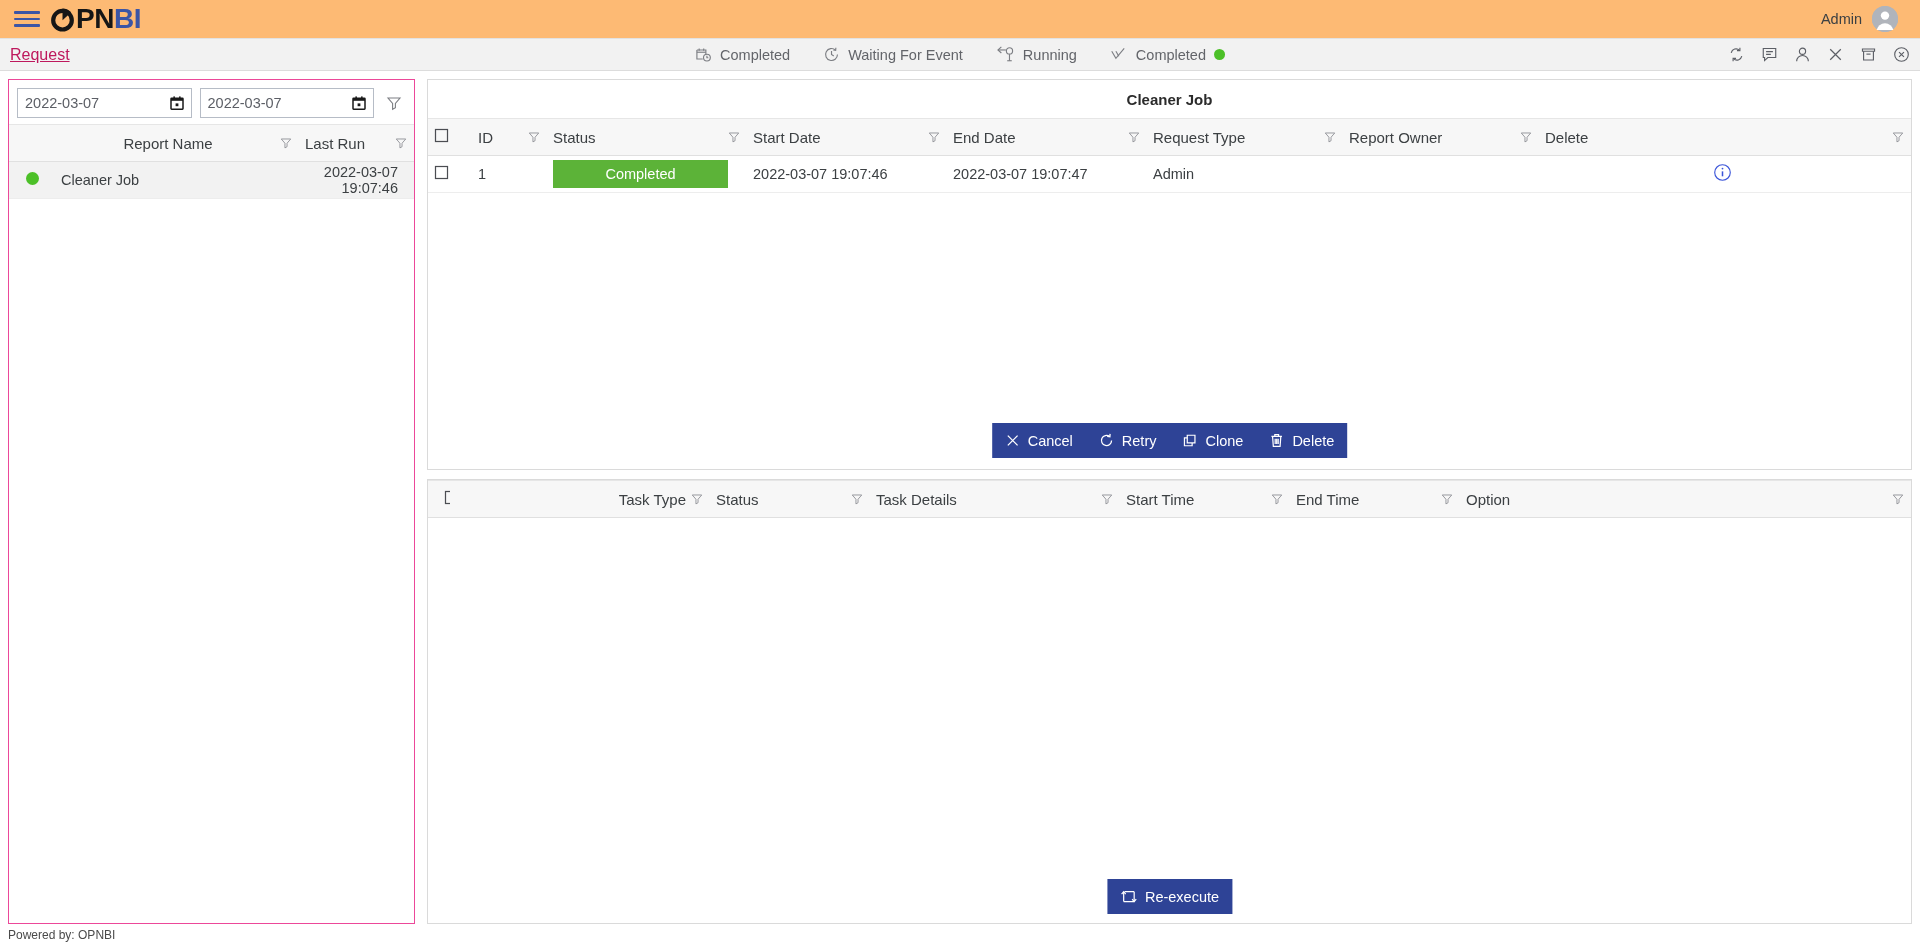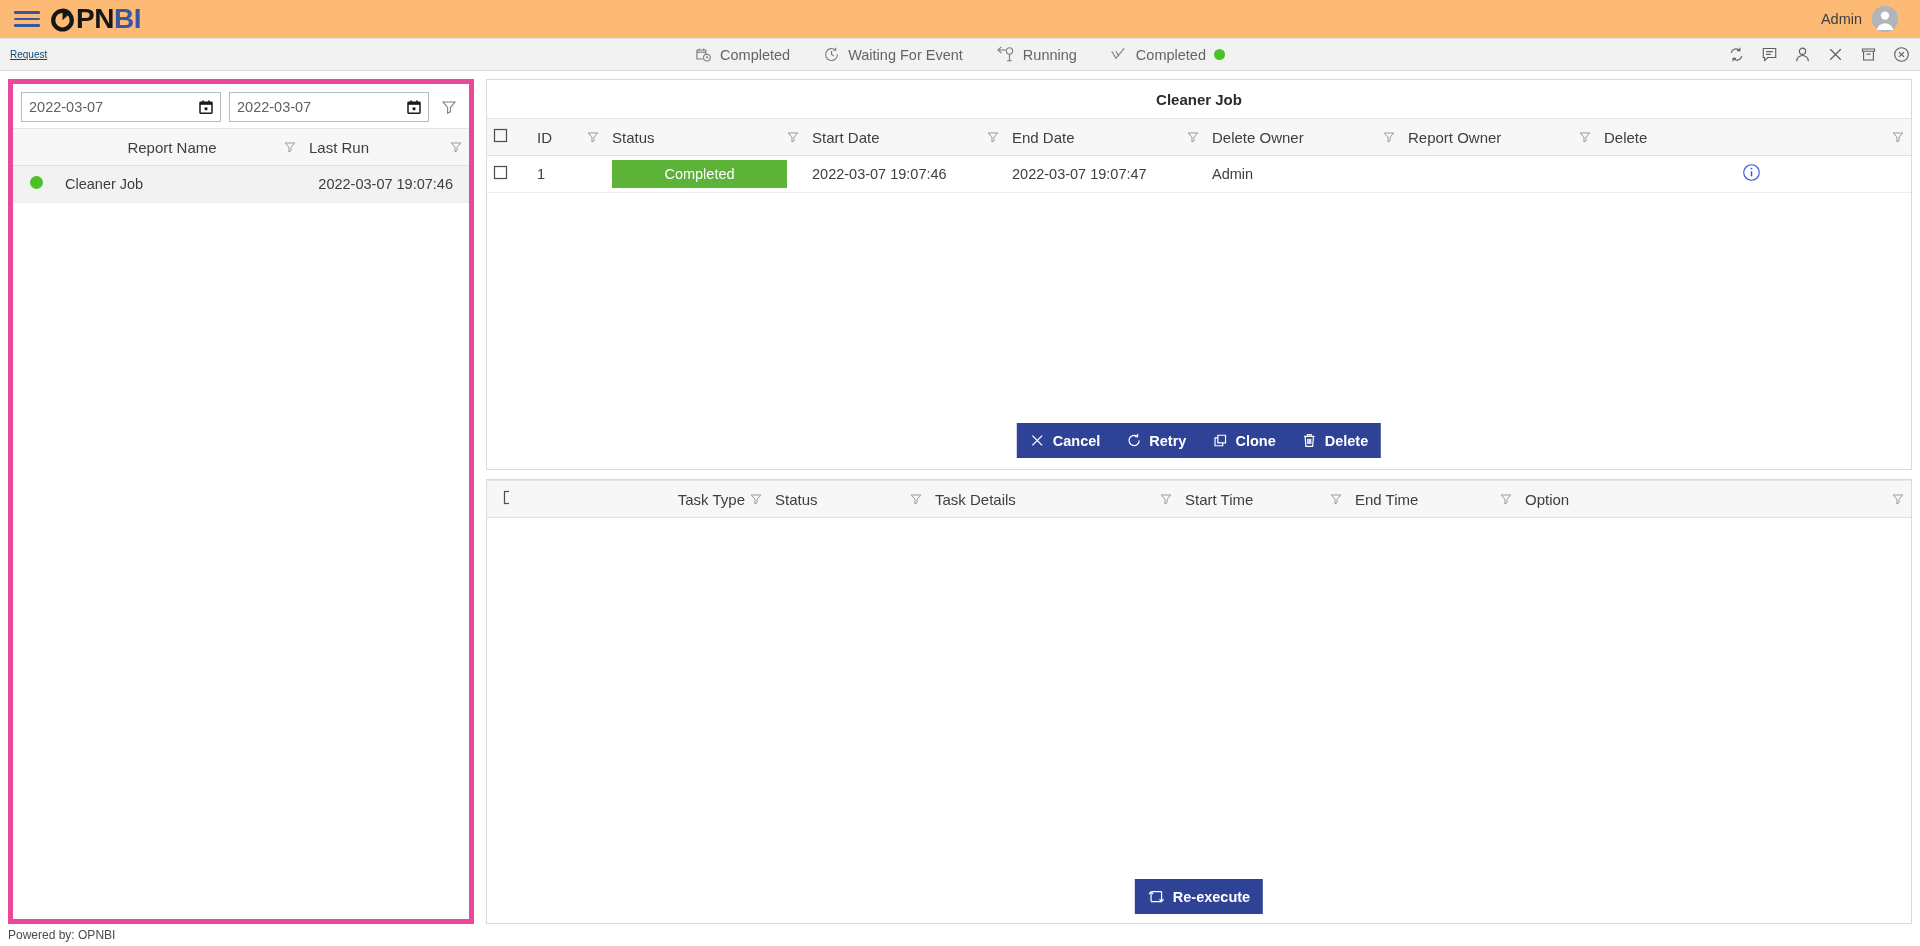--- a/index.html
+++ b/index.html
@@ -62,21 +62,21 @@
   .subbar {
     height: 33px;
     background: #f2f2f2;
     border-top: 1px solid #e2e2e2;
     border-bottom: 1px solid #dcdcdc;
     display: flex;
     align-items: center;
     position: relative;
     padding: 0 10px;
   }
-  .subbar-title { font-size: 10px; color: #0c4a6e; text-decoration: underline; }
+  .subbar-title { font-size: 16px; color: #be185d; text-decoration: underline; }
   .statuses {
     position: absolute;
     left: 50%;
     transform: translateX(-50%);
     display: flex;
     align-items: center;
     gap: 33px;
   }
   .status-item {
     display: flex; align-items: center; gap: 8px;
@@ -100,22 +100,22 @@
   
   .workspace {
     display: flex;
     padding: 8px 8px 0 8px;
     height: calc(946px - 38px - 33px - 22px);
     gap: 12px;
   }
 
   
   .left-panel {
-    width: 466px;
-    border: 5px solid #ec4899;
+    width: 407px;
+    border: 1px solid #ec4899;
     background: #fff;
     display: flex;
     flex-direction: column;
   }
   .date-row {
     display: flex;
     align-items: center;
     padding: 8px 8px 6px 8px;
     gap: 8px;
   }
@@ -210,21 +210,21 @@
   
   .action-bar {
     position: absolute;
     background: #2e4396;
     display: flex;
     align-items: center;
     color: #fff;
     height: 35px;
   }
   .action-bar.center-bottom {
-    left: 50%; transform: translateX(-50%); font-weight: bold;
+    left: 50%; transform: translateX(-50%);
   }
   .act {
     display: flex; align-items: center; gap: 8px;
     padding: 0 13px;
     font-size: 14.5px;
     cursor: pointer;
     height: 100%;
   }
   .act svg { display: block; }
 
@@ -502,21 +502,21 @@
             <th>
               <div class="th-inner">
                   <span class="lbl">End Date</span>
               <span class="fn-ico"><svg width="14" height="14" viewBox="0 0 16 16" fill="none" stroke="#8b8d92" stroke-width="1">
                       <path d="M2.6 3.4h10.8l-4.2 4.9v3.9l-2.4 1.4V8.3z"></path>
                     </svg></span>
                 </div>
             </th>
             <th>
               <div class="th-inner">
-                  <span class="lbl">Delete Owner</span>
+                  <span class="lbl">Request Type</span>
               <span class="fn-ico"><svg width="14" height="14" viewBox="0 0 16 16" fill="none" stroke="#8b8d92" stroke-width="1">
                       <path d="M2.6 3.4h10.8l-4.2 4.9v3.9l-2.4 1.4V8.3z"></path>
                     </svg></span>
                 </div>
             </th>
             <th>
               <div class="th-inner">
                   <span class="lbl">Report Owner</span>
               <span class="fn-ico"><svg width="14" height="14" viewBox="0 0 16 16" fill="none" stroke="#8b8d92" stroke-width="1">
                       <path d="M2.6 3.4h10.8l-4.2 4.9v3.9l-2.4 1.4V8.3z"></path>

